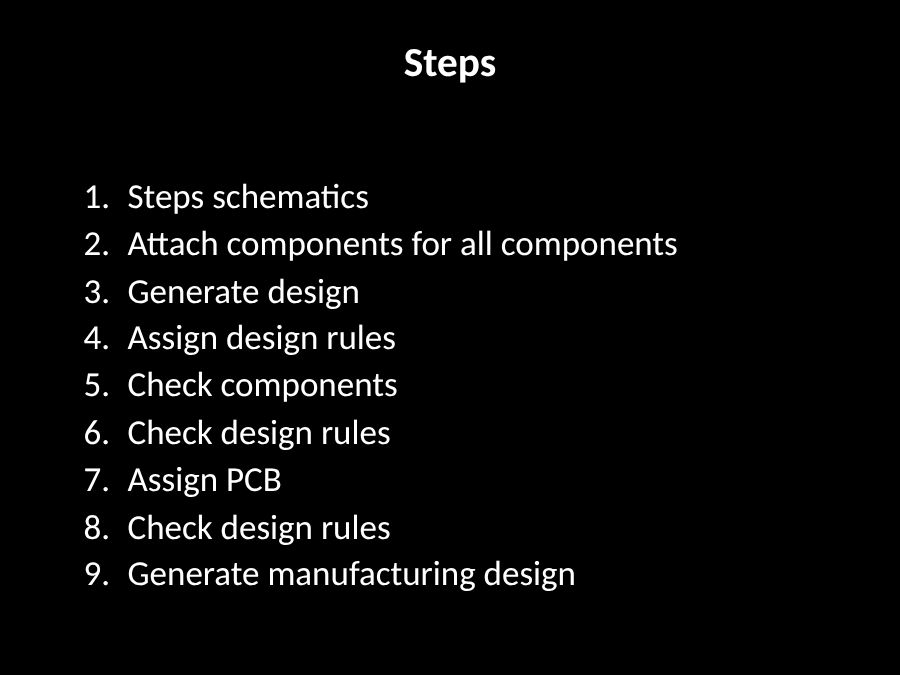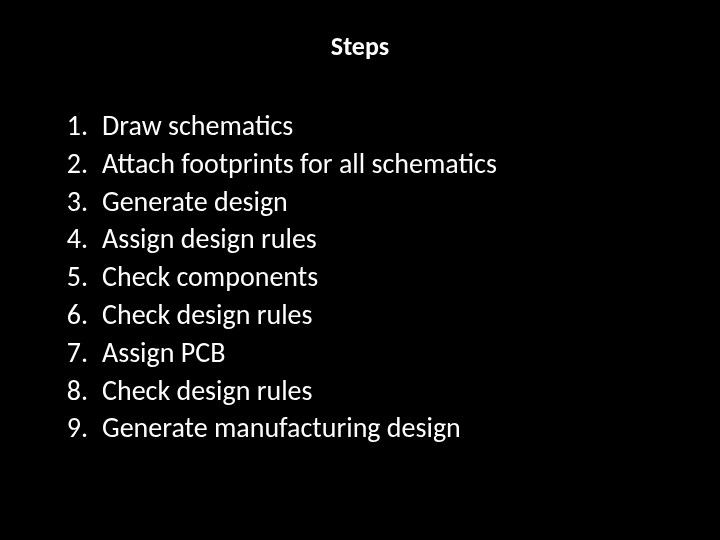--- a/index.html
+++ b/index.html
@@ -14,24 +14,24 @@
       font-family: Calibri, 'Segoe UI', Arial, sans-serif;
       color: #ffffff;
       overflow: hidden;
     }
     .slide {
       width: 100%;
       height: 100%;
       padding: 30px 40px 40px 40px;
     }
     .title {
-      font-size: 26px;
+      font-size: 33px;
       font-weight: bold;
       text-align: center;
-      margin-bottom: 45px;
+      margin-bottom: 68px;
       color: #ffffff;
     }
     .steps-list {
       list-style: none;
       padding-left: 20px;
     }
     .step-item {
       display: flex;
       align-items: baseline;
       font-size: 28px;
@@ -48,25 +48,25 @@
     }
   </style>
 </head>
 <body>
 
 <div class="slide">
   <h1 class="title">Steps</h1>
   <ol class="steps-list">
     <li class="step-item">
       <span class="step-number">1.</span>
-      <span class="step-text">Draw schematics</span>
+      <span class="step-text">Steps schematics</span>
     </li>
     <li class="step-item">
       <span class="step-number">2.</span>
-      <span class="step-text">Attach footprints for all schematics</span>
+      <span class="step-text">Attach components for all components</span>
     </li>
     <li class="step-item">
       <span class="step-number">3.</span>
       <span class="step-text">Generate design</span>
     </li>
     <li class="step-item">
       <span class="step-number">4.</span>
       <span class="step-text">Assign design rules</span>
     </li>
     <li class="step-item">

